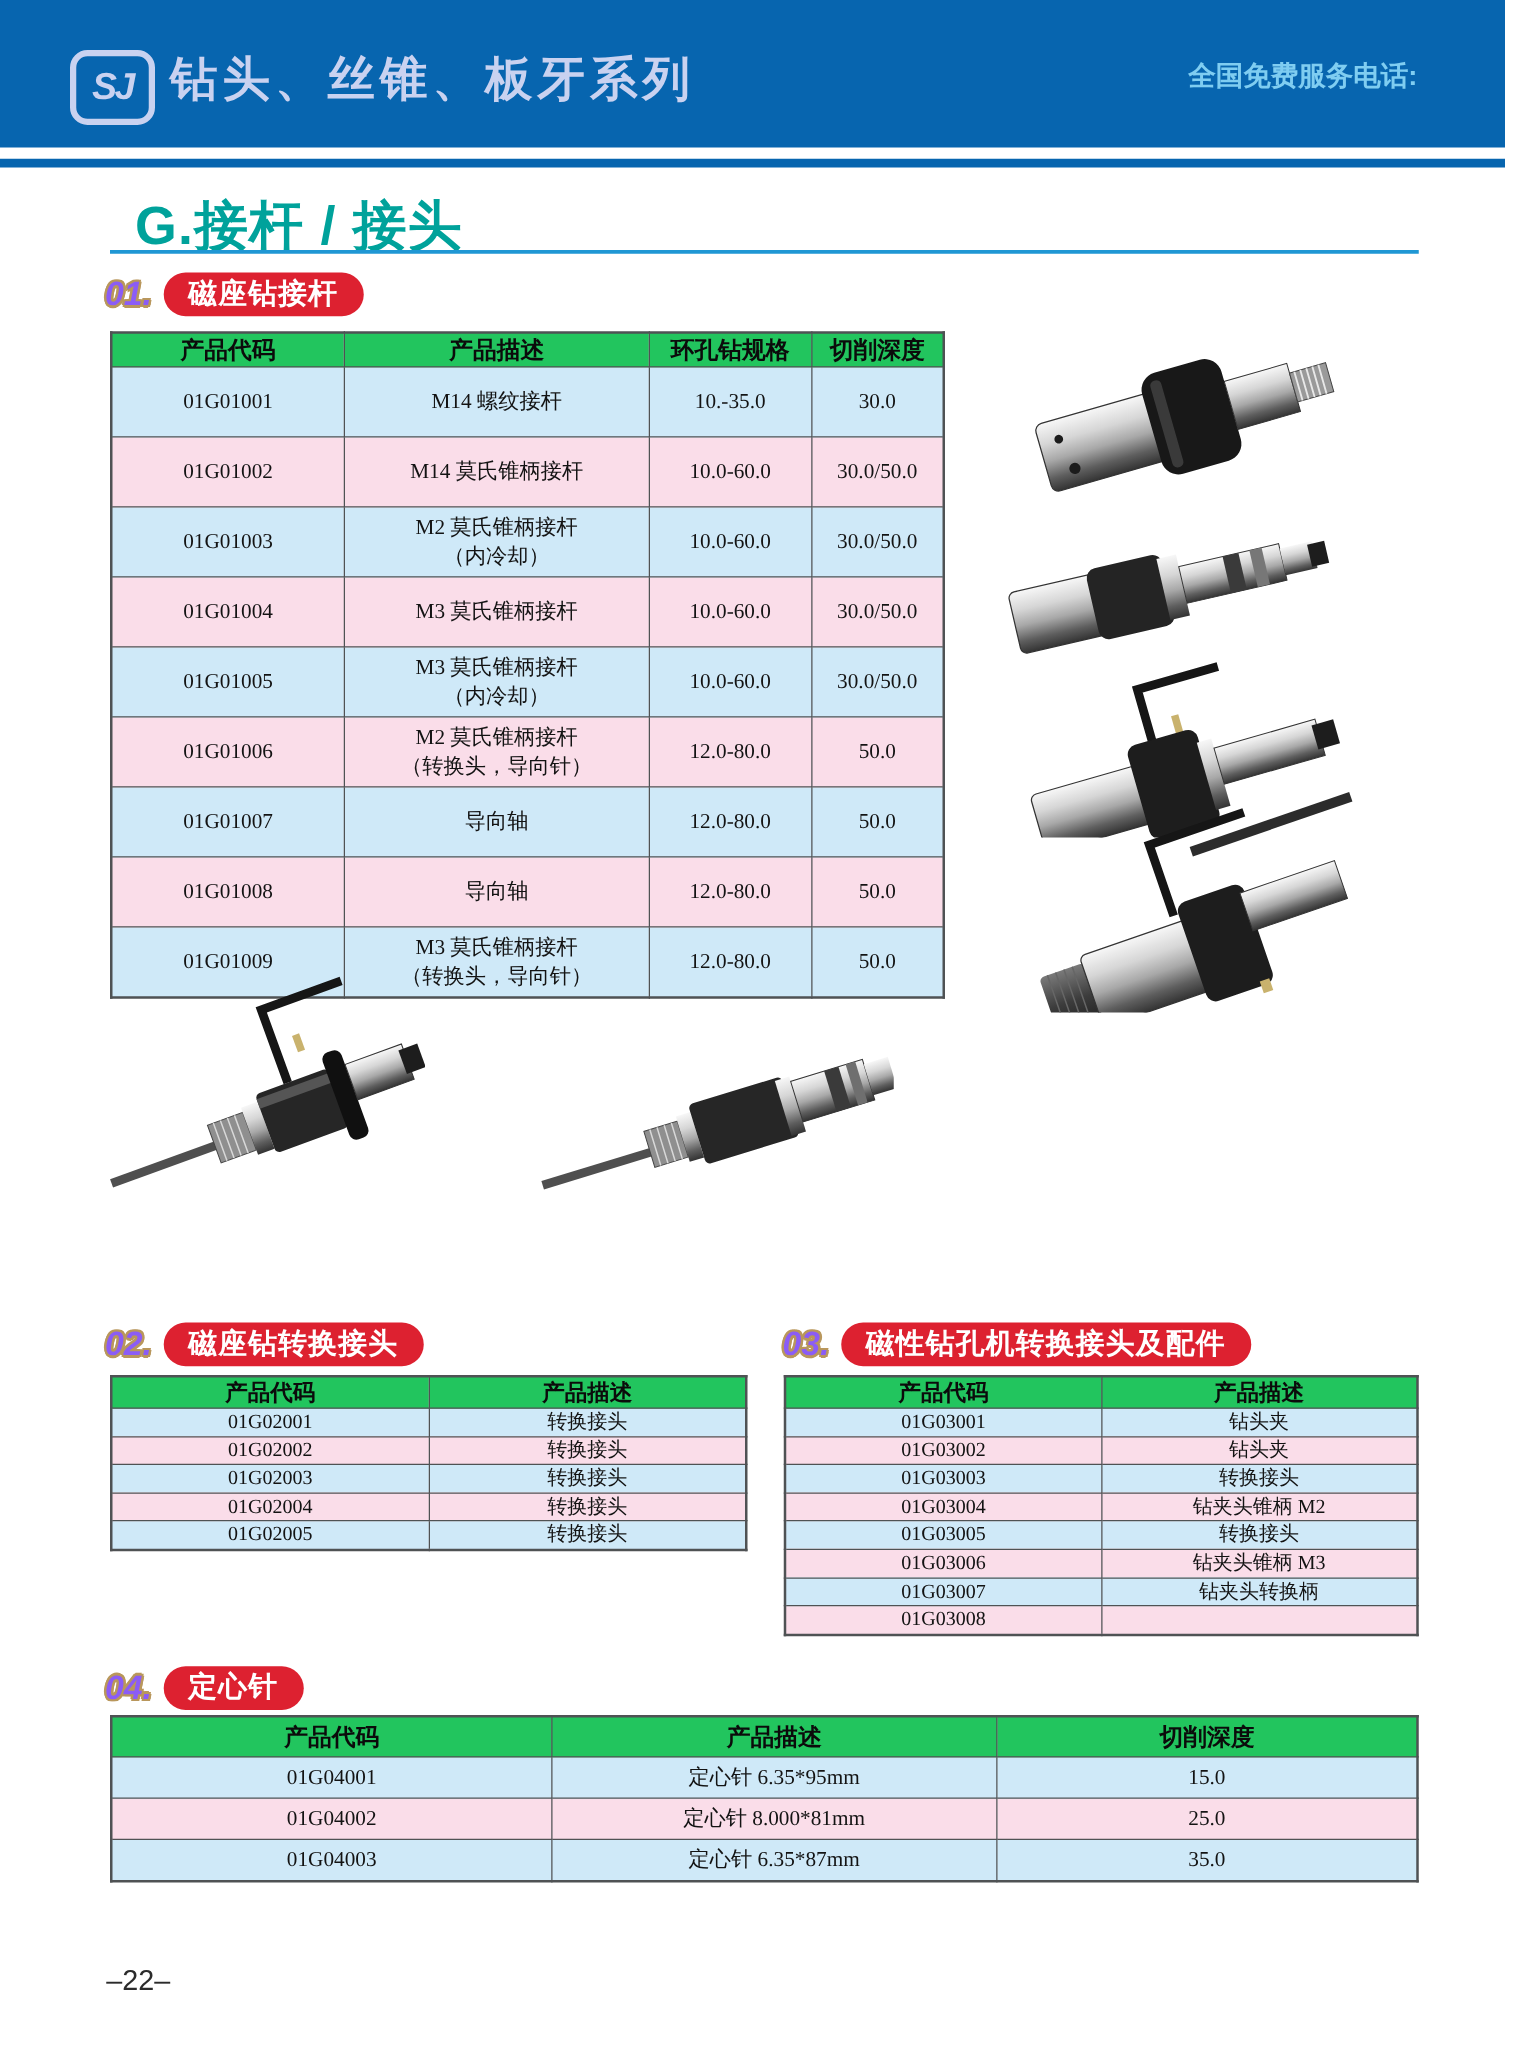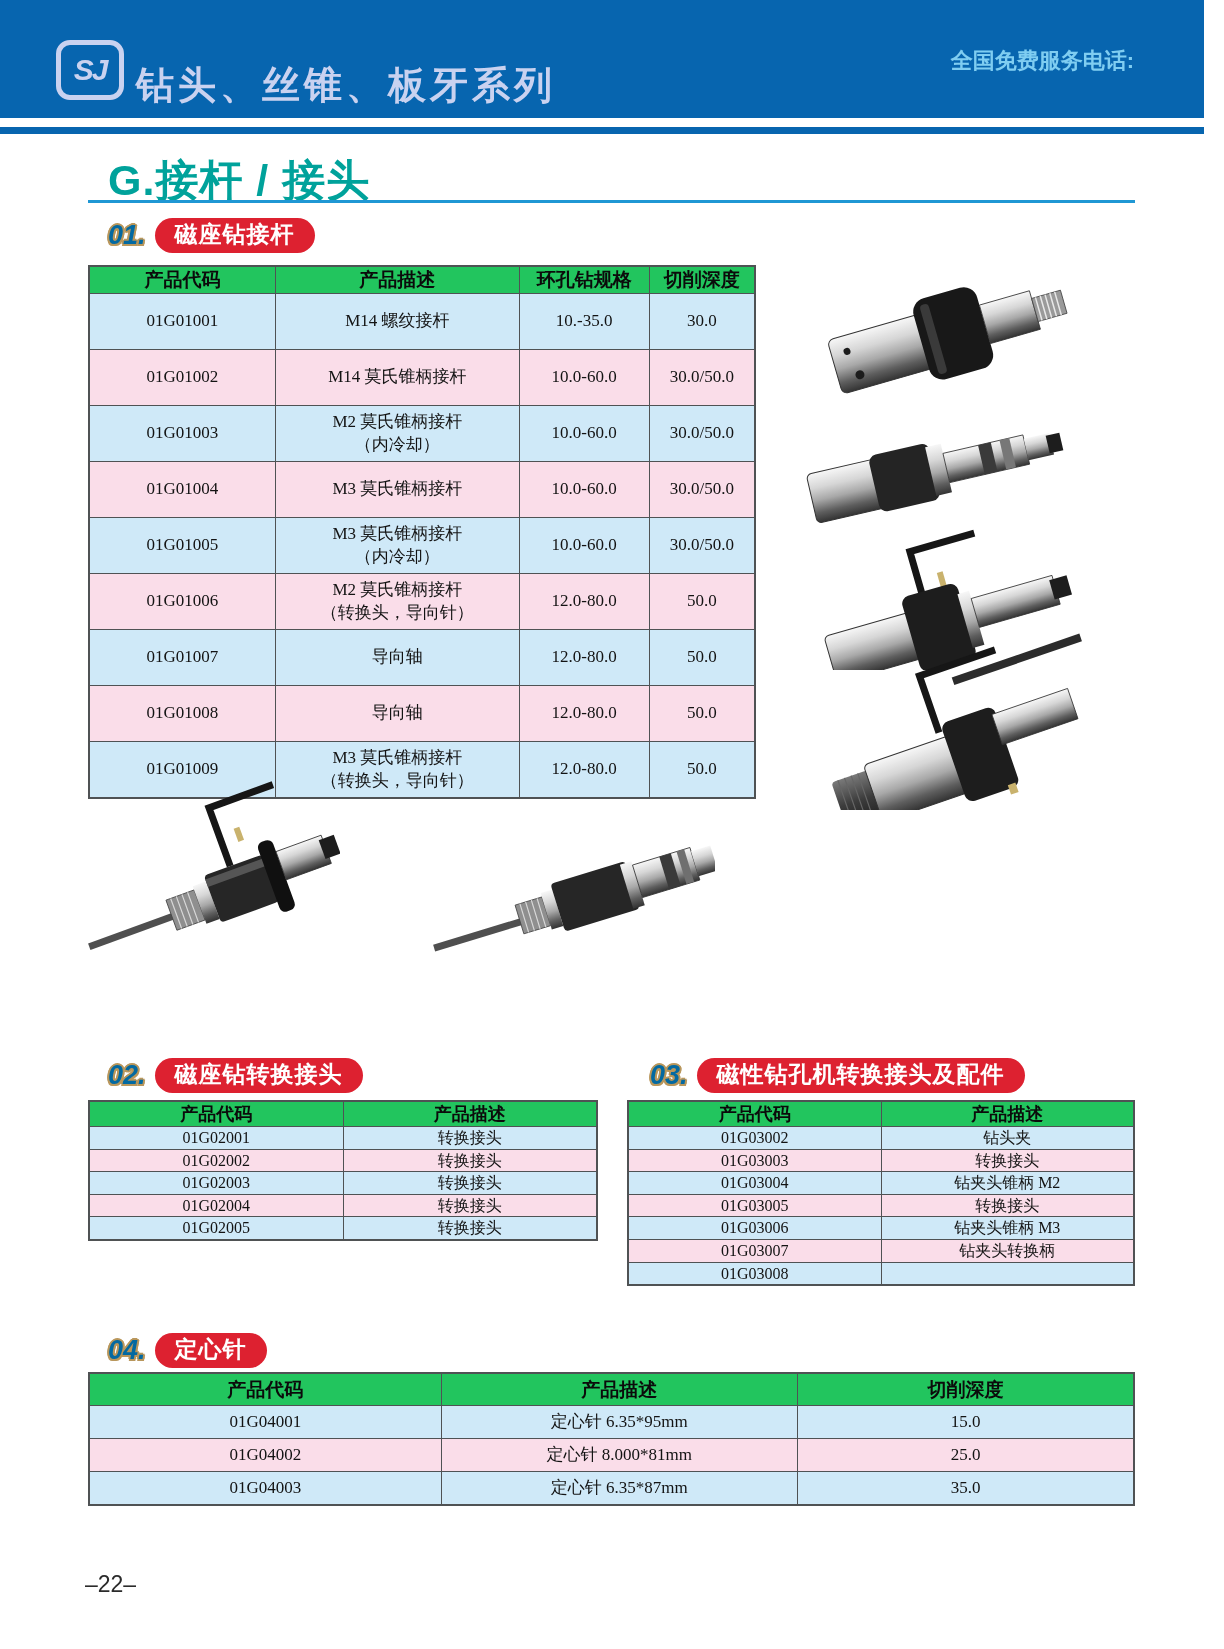--- a/index.html
+++ b/index.html
@@ -5,36 +5,36 @@
   html,body{margin:0;padding:0;background:#fff;}
   .page{position:relative;width:1204px;height:1649px;background:#ffffff;overflow:hidden;
         font-family:"Liberation Sans",sans-serif;}
 
   
   .band{position:absolute;left:0;top:0;width:1224px;height:118px;background:#0765af;}
   .thinbar{position:absolute;left:0;top:127px;width:1224px;height:7px;background:#0765af;}
   .logo{position:absolute;left:56px;top:40px;width:58px;height:50px;border:5px solid #c9d2f0;
         border-radius:14px;display:flex;align-items:center;justify-content:center;}
   .logo span{font-size:30px;font-weight:bold;font-style:italic;color:#c9d2f0;letter-spacing:-2px;}
-  .htitle{position:absolute;left:136px;top:60px;font-size:38px;font-weight:bold;color:#c9d2f0;
+  .htitle{position:absolute;left:136px;top:38px;font-size:38px;font-weight:bold;color:#c9d2f0;
           letter-spacing:4px;white-space:nowrap;}
   .phone{position:absolute;right:90px;top:46px;display:flex;align-items:baseline;gap:12px;white-space:nowrap;}
   .plabel{font-size:22px;color:#7fcdf1;font-weight:bold;}
   .pnum{font-size:43px;color:#45b6e8;letter-spacing:2px;}
 
   
   .sec-title{position:absolute;left:96px;top:140px;margin:12px;font-size:43px;font-weight:bold;
              color:#00a29b;letter-spacing:1px;}
   .title-underline{position:absolute;left:88px;top:200px;width:1047px;height:3px;background:#1f97d4;}
 
   
   .badge{position:absolute;display:flex;align-items:center;gap:9px;}
-  .num{font-size:27px;font-weight:bold;font-style:italic;color:#0369a1;
+  .num{font-size:27px;font-weight:bold;font-style:italic;color:#8b5cf6;
        text-shadow:-2px 0 #b9975c,2px 0 #b9975c,0 -2px #b9975c,0 2px #b9975c,
-                   -1.5px -1.5px #b9975c,1.5px 1.5px #b9975c,-1.5px 1.5px #b9975c,1.5px -1.5px #b9975c;margin-left:24px;}
+                   -1.5px -1.5px #b9975c,1.5px 1.5px #b9975c,-1.5px 1.5px #b9975c,1.5px -1.5px #b9975c;}
   .pill{background:#dd2130;color:#fff;font-weight:bold;font-size:23px;line-height:1;
         padding:5px 20px 7px;border-radius:19px;letter-spacing:1px;white-space:nowrap;}
 
   
   table.tbl{position:absolute;border-collapse:collapse;table-layout:fixed;border:2px solid #4f5254;}
   .tbl th{background:#22c55e;border:1px solid #4f5254;font-size:19px;font-weight:bold;color:#0b0b0b;
           font-family:"Liberation Sans",sans-serif;padding:0;}
   .tbl td{border:1px solid #4f5254;text-align:center;vertical-align:middle;color:#131313;
           font-family:"Liberation Serif","DejaVu Serif",serif;font-size:17px;white-space:pre-line;
           padding:0 4px;line-height:1.35;}
@@ -302,20 +302,24 @@
         <col style="width:50%">
       </colgroup>
     <thead>
         <tr>
       <th>产品代码</th>
       <th>产品描述</th>
     </tr>
       </thead>
     <tbody>
         <tr>
+          <td>01G03001</td>
+          <td>钻头夹</td>
+        </tr>
+        <tr>
           <td>01G03002</td>
           <td>钻头夹</td>
         </tr>
         <tr>
           <td>01G03003</td>
           <td>转换接头</td>
         </tr>
         <tr>
           <td>01G03004</td>
           <td>钻夹头锥柄 M2</td>

